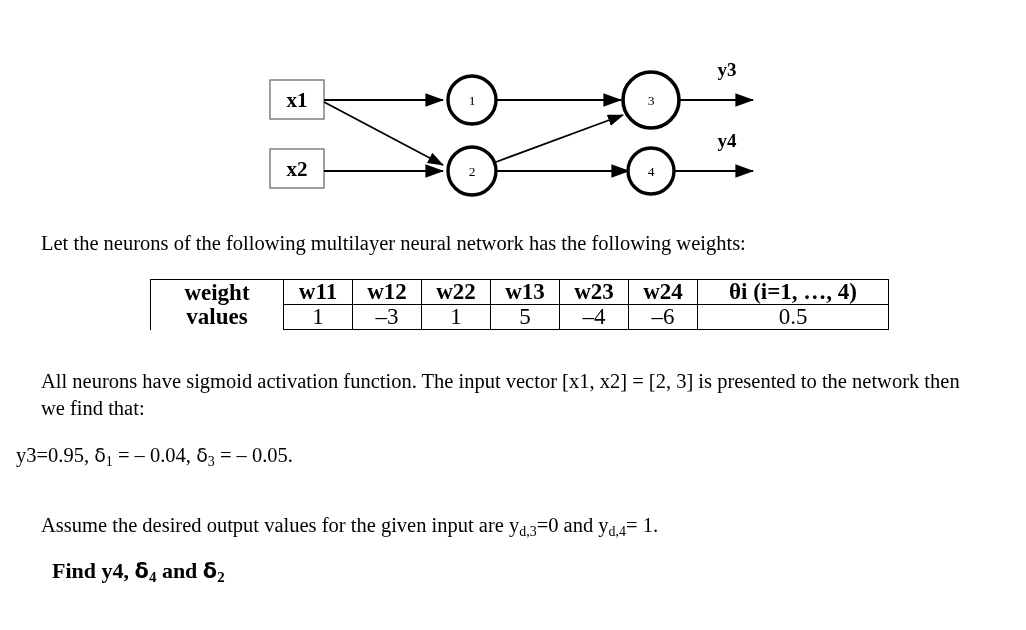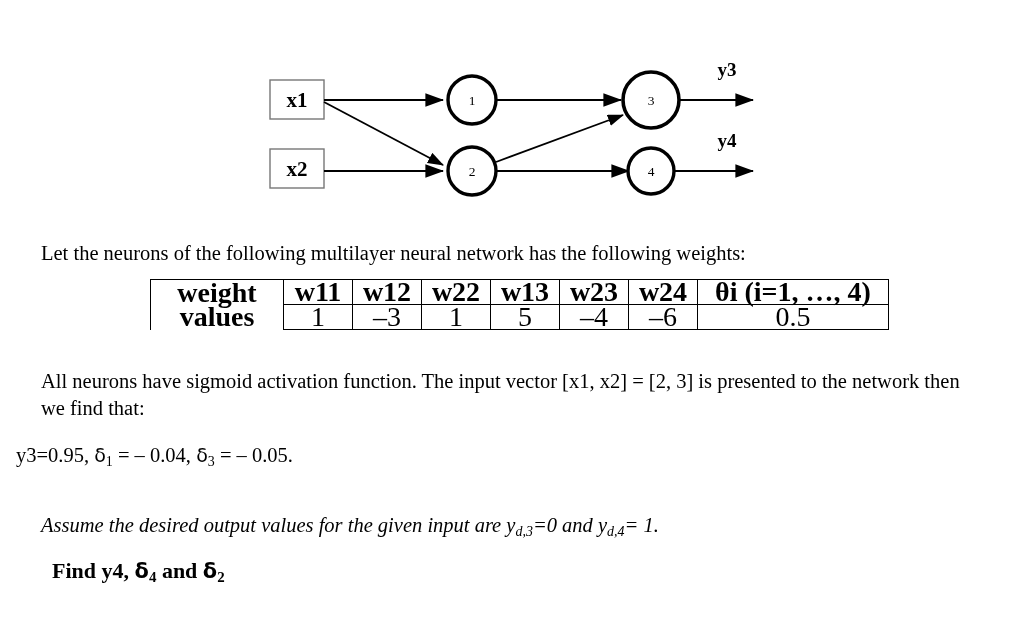--- a/index.html
+++ b/index.html
@@ -60,28 +60,28 @@
     font-size: 19px;
   }
 
   
   .para {
     position: absolute;
     font-size: 20.5px;
     line-height: 27px;
     white-space: nowrap;
   }
-  #intro-line { left: 41px; top: 240px; }
+  #intro-line { left: 41px; top: 230px; }
   #sigmoid-para {
     left: 41px;
     top: 368px;
     width: 930px;
     white-space: normal;
   }
-  #assume-line { left: 41px; top: 512px; font-style: italic; }
+  #assume-line { left: 41px; top: 512px; }
 
   
   #equation {
     position: absolute;
     left: 0;
     top: 444px;
     width: 1026px;
     text-align: left;
     font-size: 20.5px;
   }
@@ -105,21 +105,21 @@
   .gkb { font-family: "DejaVu Sans", sans-serif; font-size: 0.95em; font-weight: bold; }
 
   
   .wtable-wrap {
     position: absolute;
     left: 150px;
     top: 279px;
   }
   table.wtable {
     border-collapse: collapse;
-    font-size: 28px;
+    font-size: 23px;
   }
   table.wtable td {
     border-left: 1.4px solid #000;
     border-right: 1.4px solid #000;
     text-align: center;
     padding: 0 6px;
     height: 24px;
     line-height: 24px;
   }
   table.wtable tr.hdr td { font-weight: bold; }

